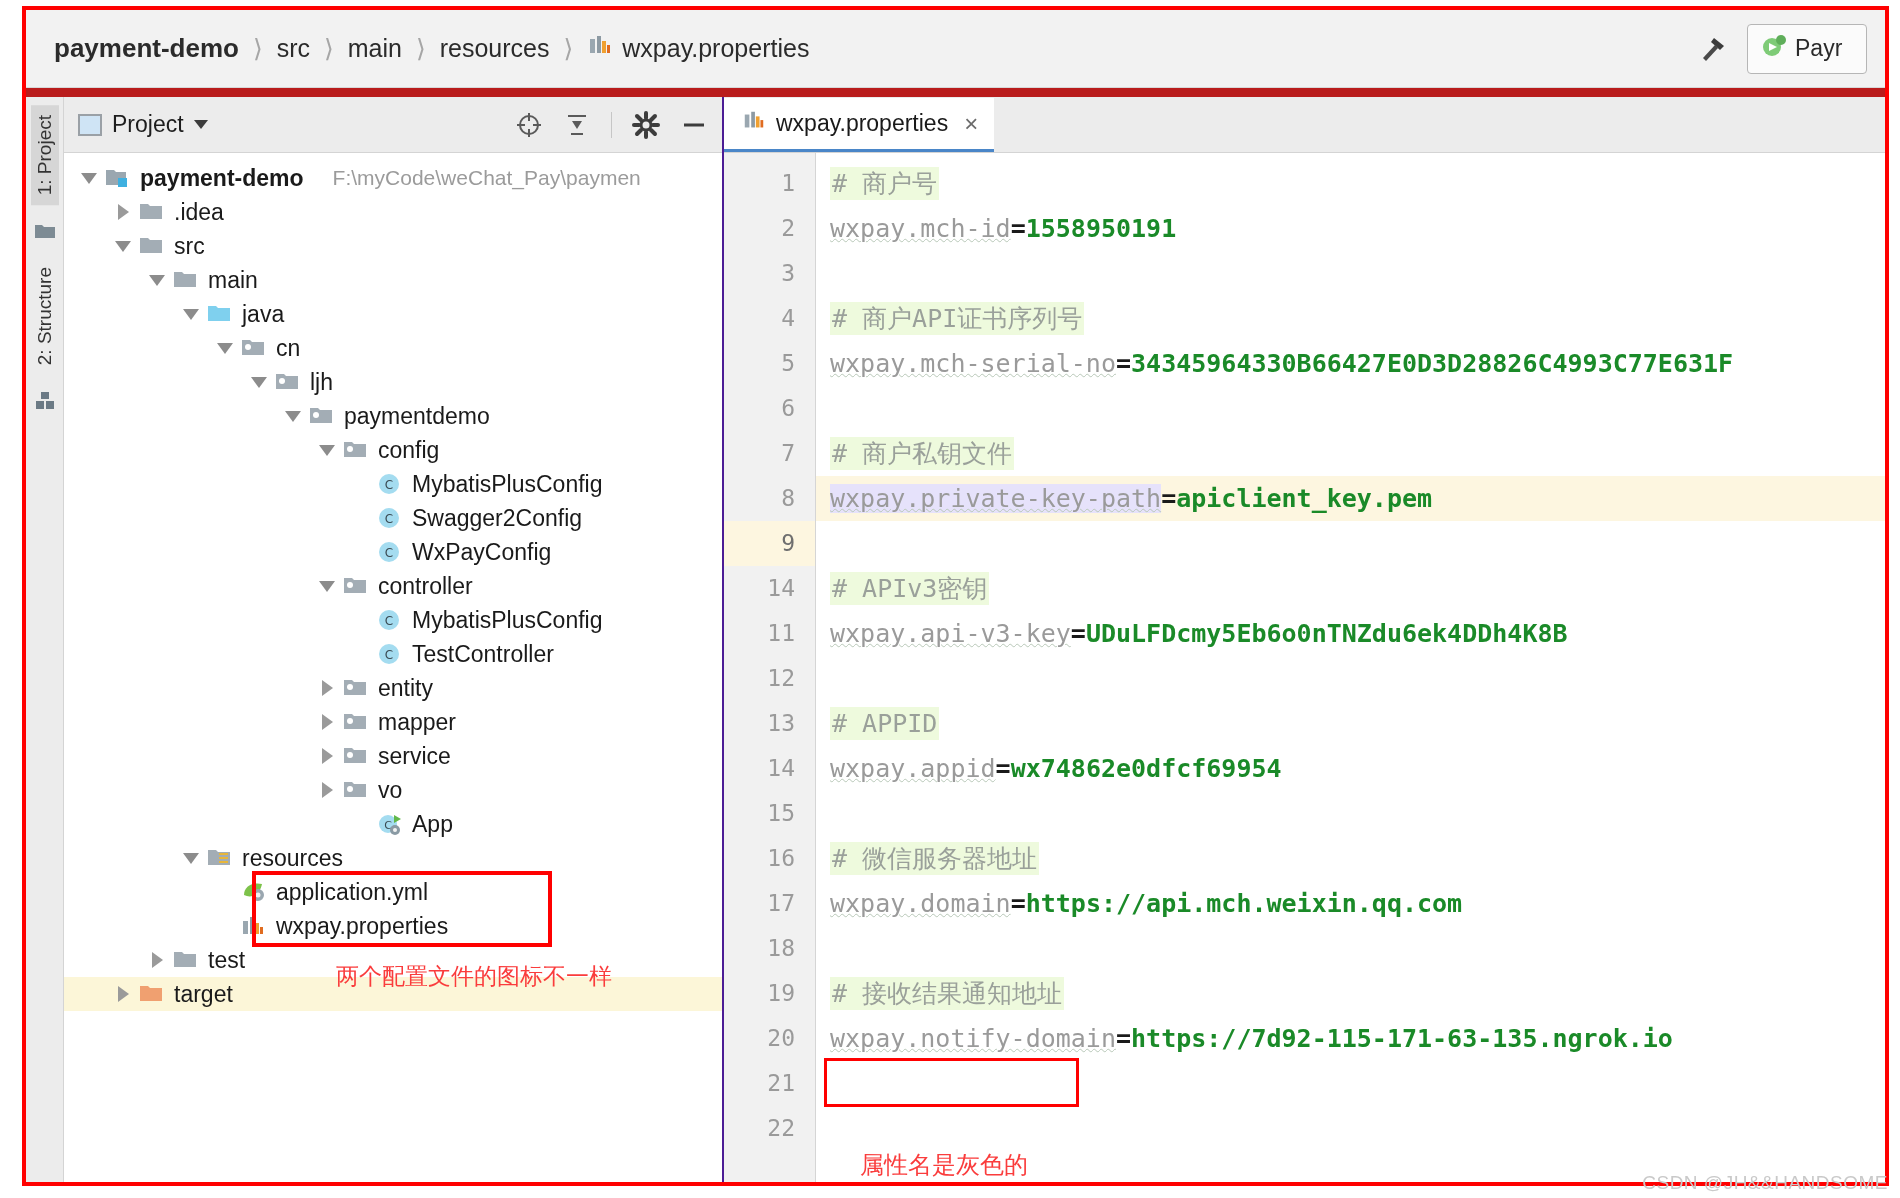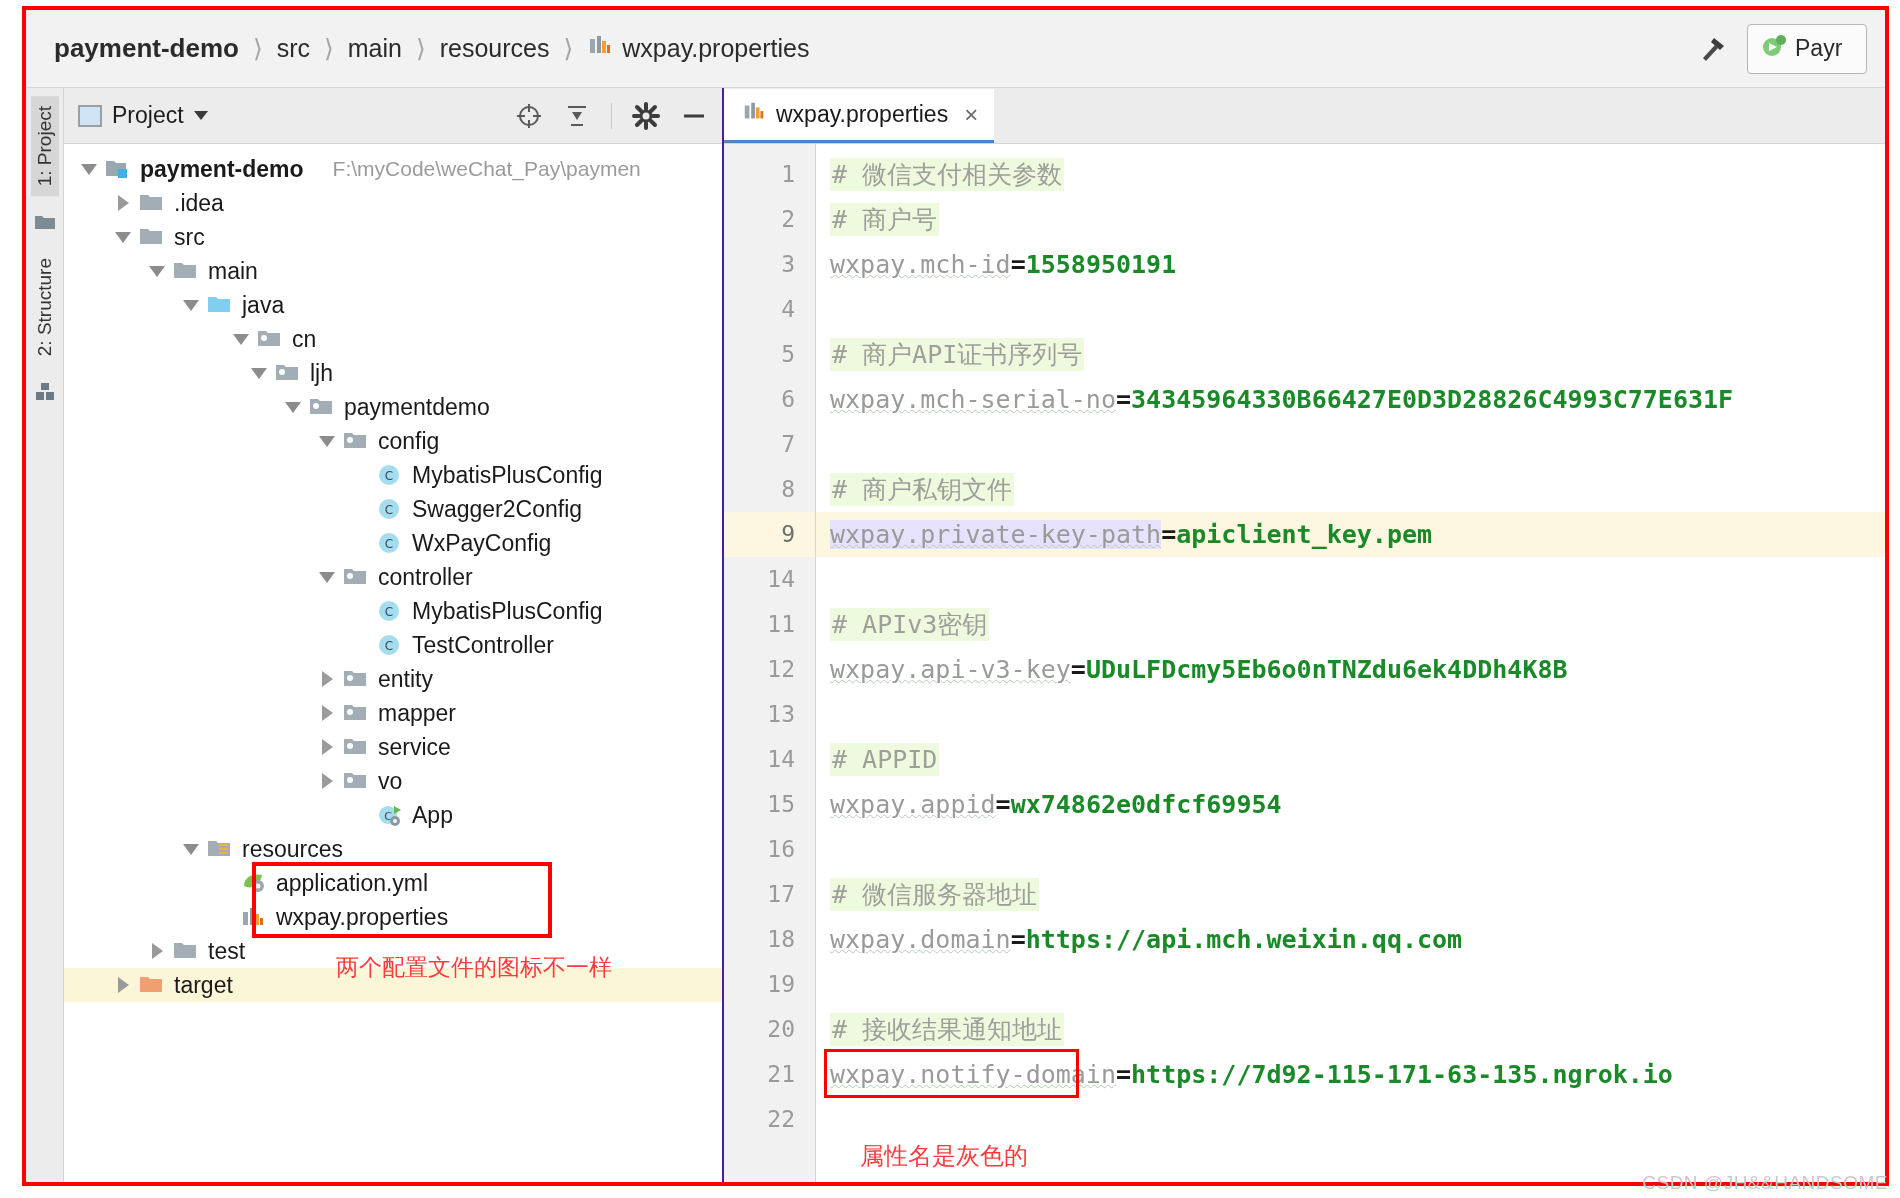--- a/index.html
+++ b/index.html
@@ -19,20 +19,21 @@
     pointer-events: none; z-index: 60;
   }
 
   
   .ide {
     position: absolute; left: 26px; top: 10px;
     width: 1859px; height: 1172px;
     background: #b91c1c;
     display: flex; flex-direction: column;
     overflow: hidden;
+    gap: 9px;
   }
 
   
   .navbar {
     height: 78px; min-height: 78px;
     background: #f2f2f2;
     display: flex; align-items: center;
     padding: 0 18px 0 22px;
     border-bottom: 1px solid #d8d8d8;
   }
@@ -368,21 +369,21 @@
                 </svg></span>
               <span class="node-label">main</span>
             </div>
             <div class="tree-row" style="padding-left: 116px;">
               <span class="twisty open"></span>
               <span class="node-icon"><svg width="28" height="26" viewBox="0 0 28 26">
                   <path d="M2 5 h8 l2 2 h12 v13 H2 Z" fill="#7fd0ee"></path>
                 </svg></span>
               <span class="node-label">java</span>
             </div>
-            <div class="tree-row" style="padding-left: 150px; margin-left: 16px;">
+            <div class="tree-row" style="padding-left: 150px;">
               <span class="twisty open"></span>
               <span class="node-icon"><svg width="28" height="26" viewBox="0 0 28 26">
                   <path d="M2 5 h8 l2 2 h12 v13 H2 Z" fill="#a3adb5"></path>
                   <circle cx="8" cy="12" r="3" fill="#ffffff"></circle>
                 </svg></span>
               <span class="node-label">cn</span>
             </div>
             <div class="tree-row" style="padding-left: 184px;">
               <span class="twisty open"></span>
               <span class="node-icon"><svg width="28" height="26" viewBox="0 0 28 26">
@@ -583,21 +584,20 @@
               <div class="gline">15</div>
               <div class="gline">16</div>
               <div class="gline">17</div>
               <div class="gline">18</div>
               <div class="gline">19</div>
               <div class="gline">20</div>
               <div class="gline">21</div>
               <div class="gline">22</div>
             </div>
           <div class="code" id="code">
-              <div class="cline"><span class="cmt"># 微信支付相关参数</span></div>
               <div class="cline"><span class="cmt"># 商户号</span></div>
               <div class="cline"><span class="key squiggle">wxpay.mch-id</span><span class="eq">=</span><span class="val">1558950191</span></div>
               <div class="cline">&nbsp;</div>
               <div class="cline"><span class="cmt"># 商户API证书序列号</span></div>
               <div class="cline"><span class="key squiggle">wxpay.mch-serial-no</span><span class="eq">=</span><span class="val">34345964330B66427E0D3D28826C4993C77E631F</span></div>
               <div class="cline">&nbsp;</div>
               <div class="cline"><span class="cmt"># 商户私钥文件</span></div>
               <div class="cline current"><span class="key squiggle hl">wxpay.private-key-path</span><span class="eq">=</span><span class="val">apiclient_key.pem</span></div>
               <div class="cline">&nbsp;</div>
               <div class="cline"><span class="cmt"># APIv3密钥</span></div>

